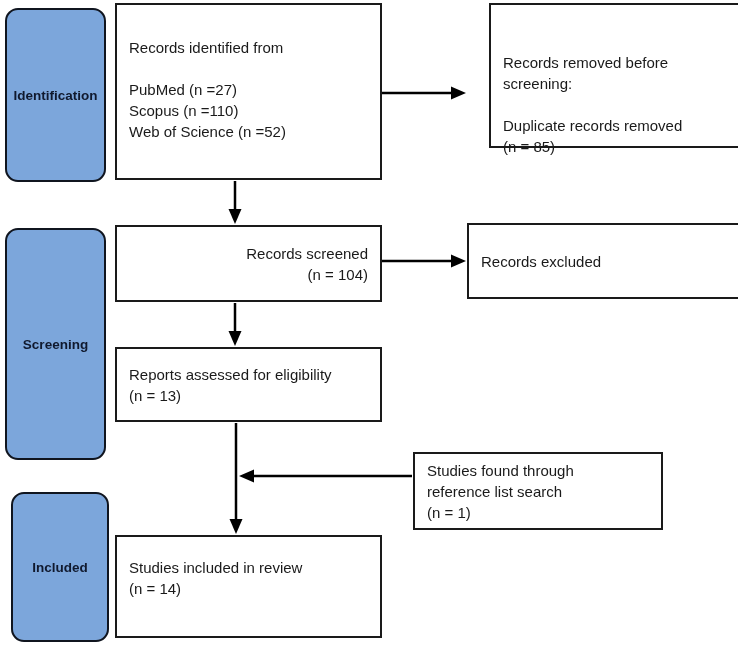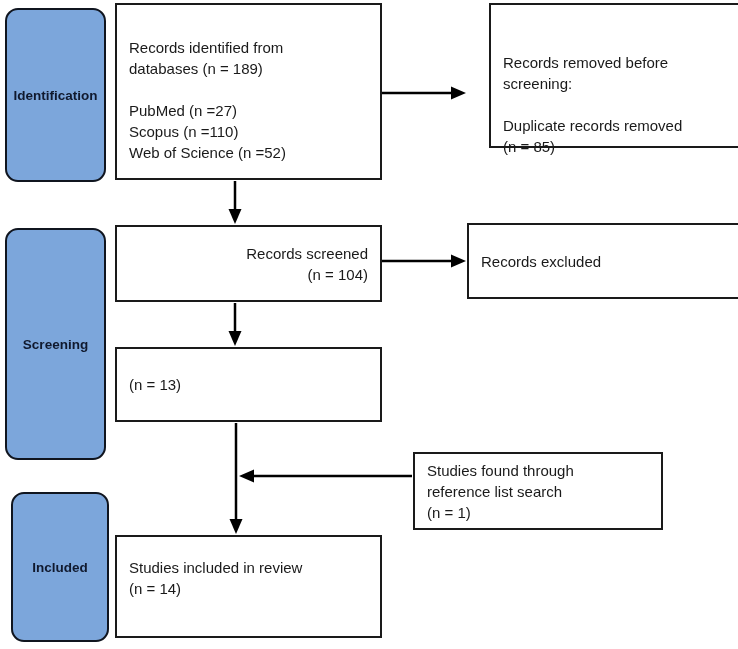--- a/index.html
+++ b/index.html
@@ -83,21 +83,20 @@
   </div>
   <div class="stage" id="stage-screening">
     <span>Screening</span>
   </div>
   <div class="stage" id="stage-included">
     <span>Included</span>
   </div>
 
   <div class="box top-align" id="box-identified">
     <span class="line">Records identified from</span>
-    <span class="line">databases (n = 189)</span>
     <span class="line"></span>
     <span class="line">PubMed (n =27)</span>
     <span class="line">Scopus (n =110)</span>
     <span class="line">Web of Science (n =52)</span>
   </div>
 
   <div class="box top-align" id="box-removed">
     <span class="line">Records removed before</span>
     <span class="line">screening:</span>
     <span class="line"></span>
@@ -108,20 +107,21 @@
   <div class="box" id="box-screened">
     <span class="line">Records screened</span>
     <span class="line">(n = 104)</span>
   </div>
 
   <div class="box" id="box-excluded">
     <span class="line">Records excluded</span>
   </div>
 
   <div class="box" id="box-assessed">
+    <span class="line">Reports assessed for eligibility</span>
     <span class="line">(n = 13)</span>
   </div>
 
   <div class="box" id="box-reference">
     <span class="line">Studies found through</span>
     <span class="line">reference list search</span>
     <span class="line">(n = 1)</span>
   </div>
 
   <div class="box" id="box-included">

